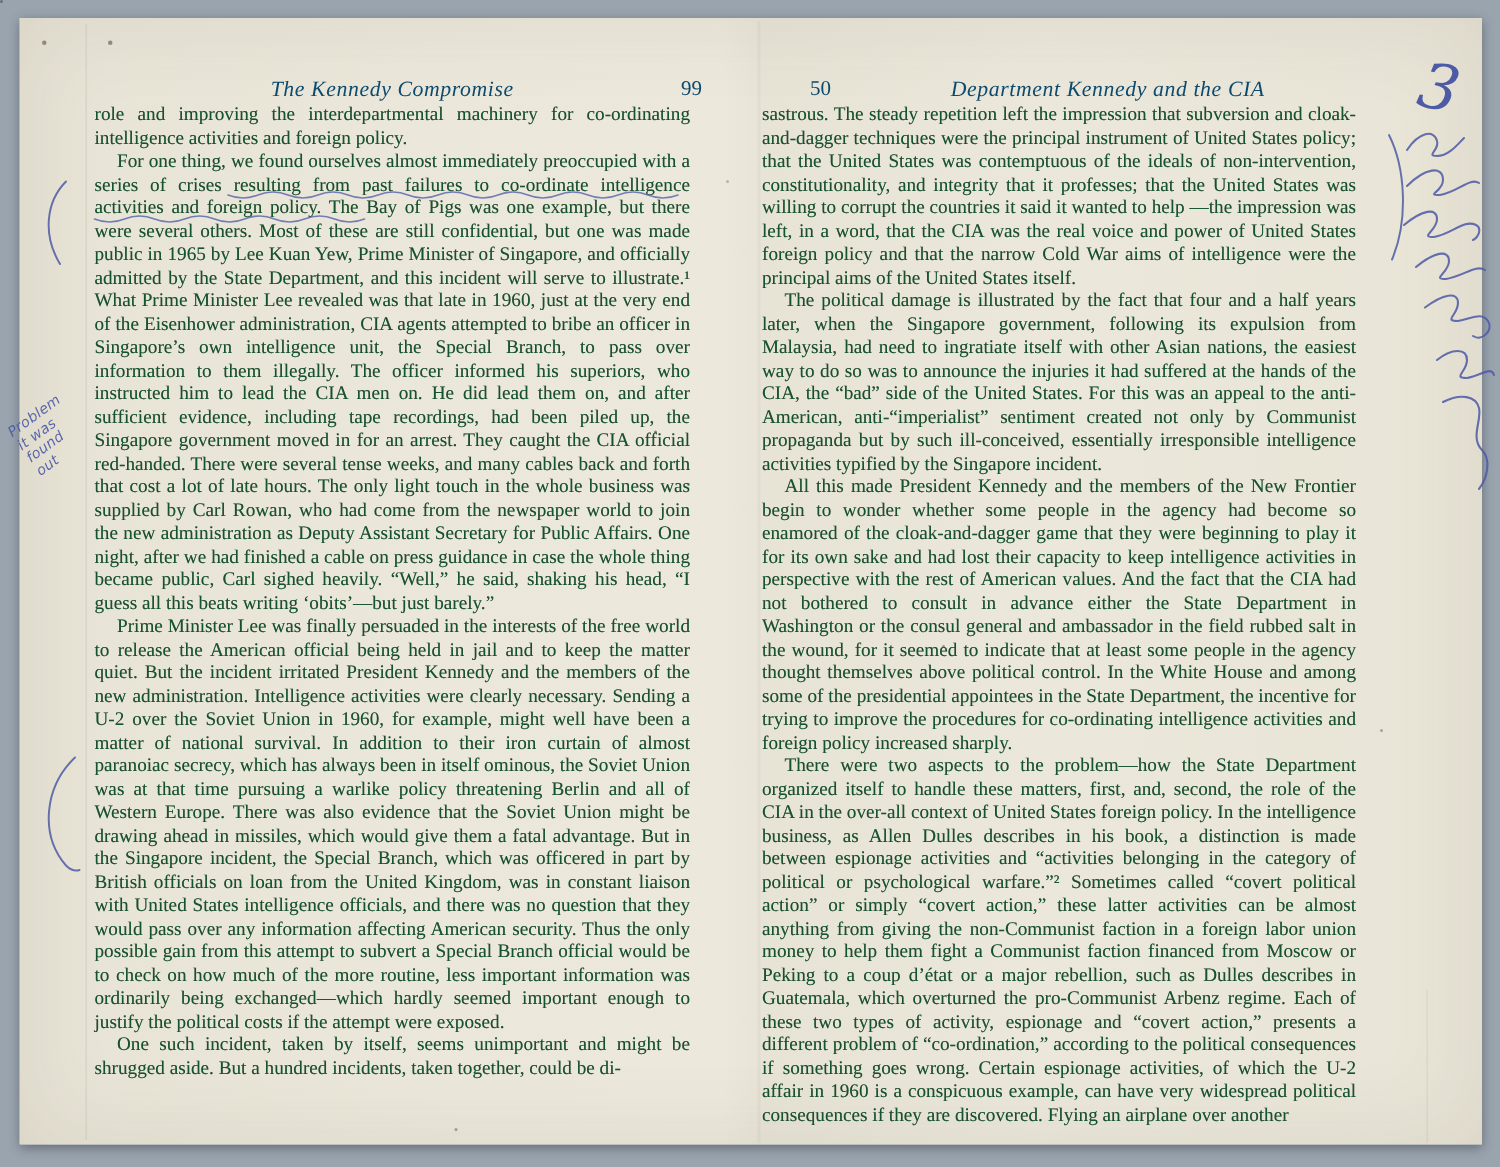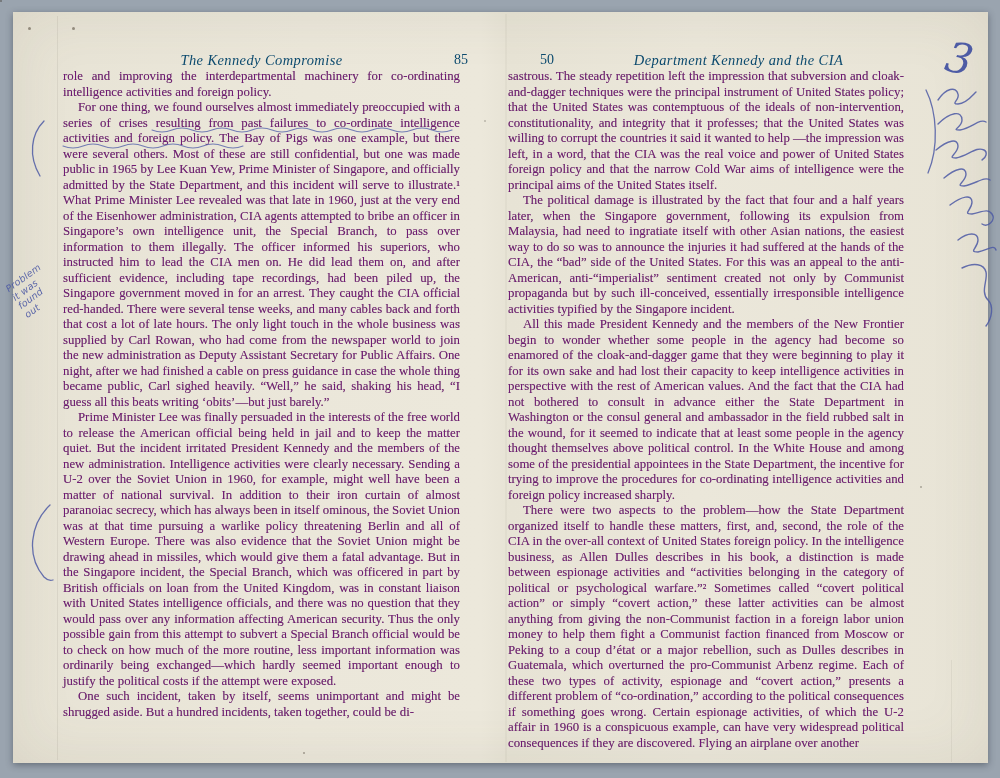--- a/index.html
+++ b/index.html
@@ -25,21 +25,21 @@
   .staple-dot { position:absolute; width:3px; height:3px; border-radius:50%; background:rgba(125,118,104,.8); }
 
   .running-head { position:absolute; top:52px; width:397px; height:18px;
                   color:#0c4a6e; font-size:14.5px; }
   .rh-title { position:absolute; left:0; right:0; text-align:center;
               font-style:italic; letter-spacing:.4px; }
   .rh-num { position:absolute; font-style:normal; font-size:14px; }
   .running-head.lp { left:63px; } .running-head.lp .rh-num { right:-8px; }
   .running-head.rp { left:540px; } .running-head.rp .rh-num { left:0; }
 
-  .column { position:absolute; top:69px; width:397px; color:#701a75;
+  .column { position:absolute; top:69px; width:397px; color:#14532d;
             font-size:12.8px; line-height:15.5px; text-align:justify;
             text-shadow:0 0 .4px rgba(70,64,55,.45);font-family:Liberation Serif, serif; }
   .column.lp { left:63px; }
   .column.rp { left:508px; width:396px; }
   .column p { text-indent:15px; }
   .column p.cont { text-indent:0; }
 
   .anno-svg { position:absolute; left:0; top:0; pointer-events:none; }
 
   .margin-note { position:absolute; left:4px; top:286px; color:#4d5aa5;
@@ -56,21 +56,21 @@
 <div class="paper"></div>
 <div class="crease c1"></div>
 <div class="crease c3"></div>
 <div class="crease c2"></div>
 <div class="specks"></div>
 <div class="staple-dot" style="left:28px;top:27px"></div>
 <div class="staple-dot" style="left:72px;top:27px"></div>
 
 <div class="running-head lp">
   <span class="rh-title">The Kennedy Compromise</span>
-  <span class="rh-num">85</span>
+  <span class="rh-num">99</span>
 </div>
 <div class="running-head rp">
   <span class="rh-num">50</span>
   <span class="rh-title">Department Kennedy and the CIA</span>
 </div>
 
 <div class="column lp">
   <p class="cont">role and improving the interdepartmental machinery for co-ordinating intelligence activities and foreign policy.</p>
   <p>For one thing, we found ourselves almost immediately preoccupied with a series of crises resulting from past failures to co-ordinate intelligence activities and foreign policy. The Bay of Pigs was one example, but there were several others. Most of these are still confidential, but one was made public in 1965 by Lee Kuan Yew, Prime Minister of Singapore, and officially admitted by the State Department, and this incident will serve to illustrate.¹ What Prime Minister Lee revealed was that late in 1960, just at the very end of the Eisenhower administration, CIA agents attempted to bribe an officer in Singapore’s own intelligence unit, the Special Branch, to pass over information to them illegally. The officer informed his superiors, who instructed him to lead the CIA men on. He did lead them on, and after sufficient evidence, including tape recordings, had been piled up, the Singapore government moved in for an arrest. They caught the CIA official red-handed. There were several tense weeks, and many cables back and forth that cost a lot of late hours. The only light touch in the whole business was supplied by Carl Rowan, who had come from the newspaper world to join the new administration as Deputy Assistant Secretary for Public Affairs. One night, after we had finished a cable on press guidance in case the whole thing became public, Carl sighed heavily. “Well,” he said, shaking his head, “I guess all this beats writing ‘obits’—but just barely.”</p>
   <p>Prime Minister Lee was finally persuaded in the interests of the free world to release the American official being held in jail and to keep the matter quiet. But the incident irritated President Kennedy and the members of the new administration. Intelligence activities were clearly necessary. Sending a U-2 over the Soviet Union in 1960, for example, might well have been a matter of national survival. In addition to their iron curtain of almost paranoiac secrecy, which has always been in itself ominous, the Soviet Union was at that time pursuing a warlike policy threatening Berlin and all of Western Europe. There was also evidence that the Soviet Union might be drawing ahead in missiles, which would give them a fatal advantage. But in the Singapore incident, the Special Branch, which was officered in part by British officials on loan from the United Kingdom, was in constant liaison with United States intelligence officials, and there was no question that they would pass over any information affecting American security. Thus the only possible gain from this attempt to subvert a Special Branch official would be to check on how much of the more routine, less important information was ordinarily being exchanged—which hardly seemed important enough to justify the political costs if the attempt were exposed.</p>

